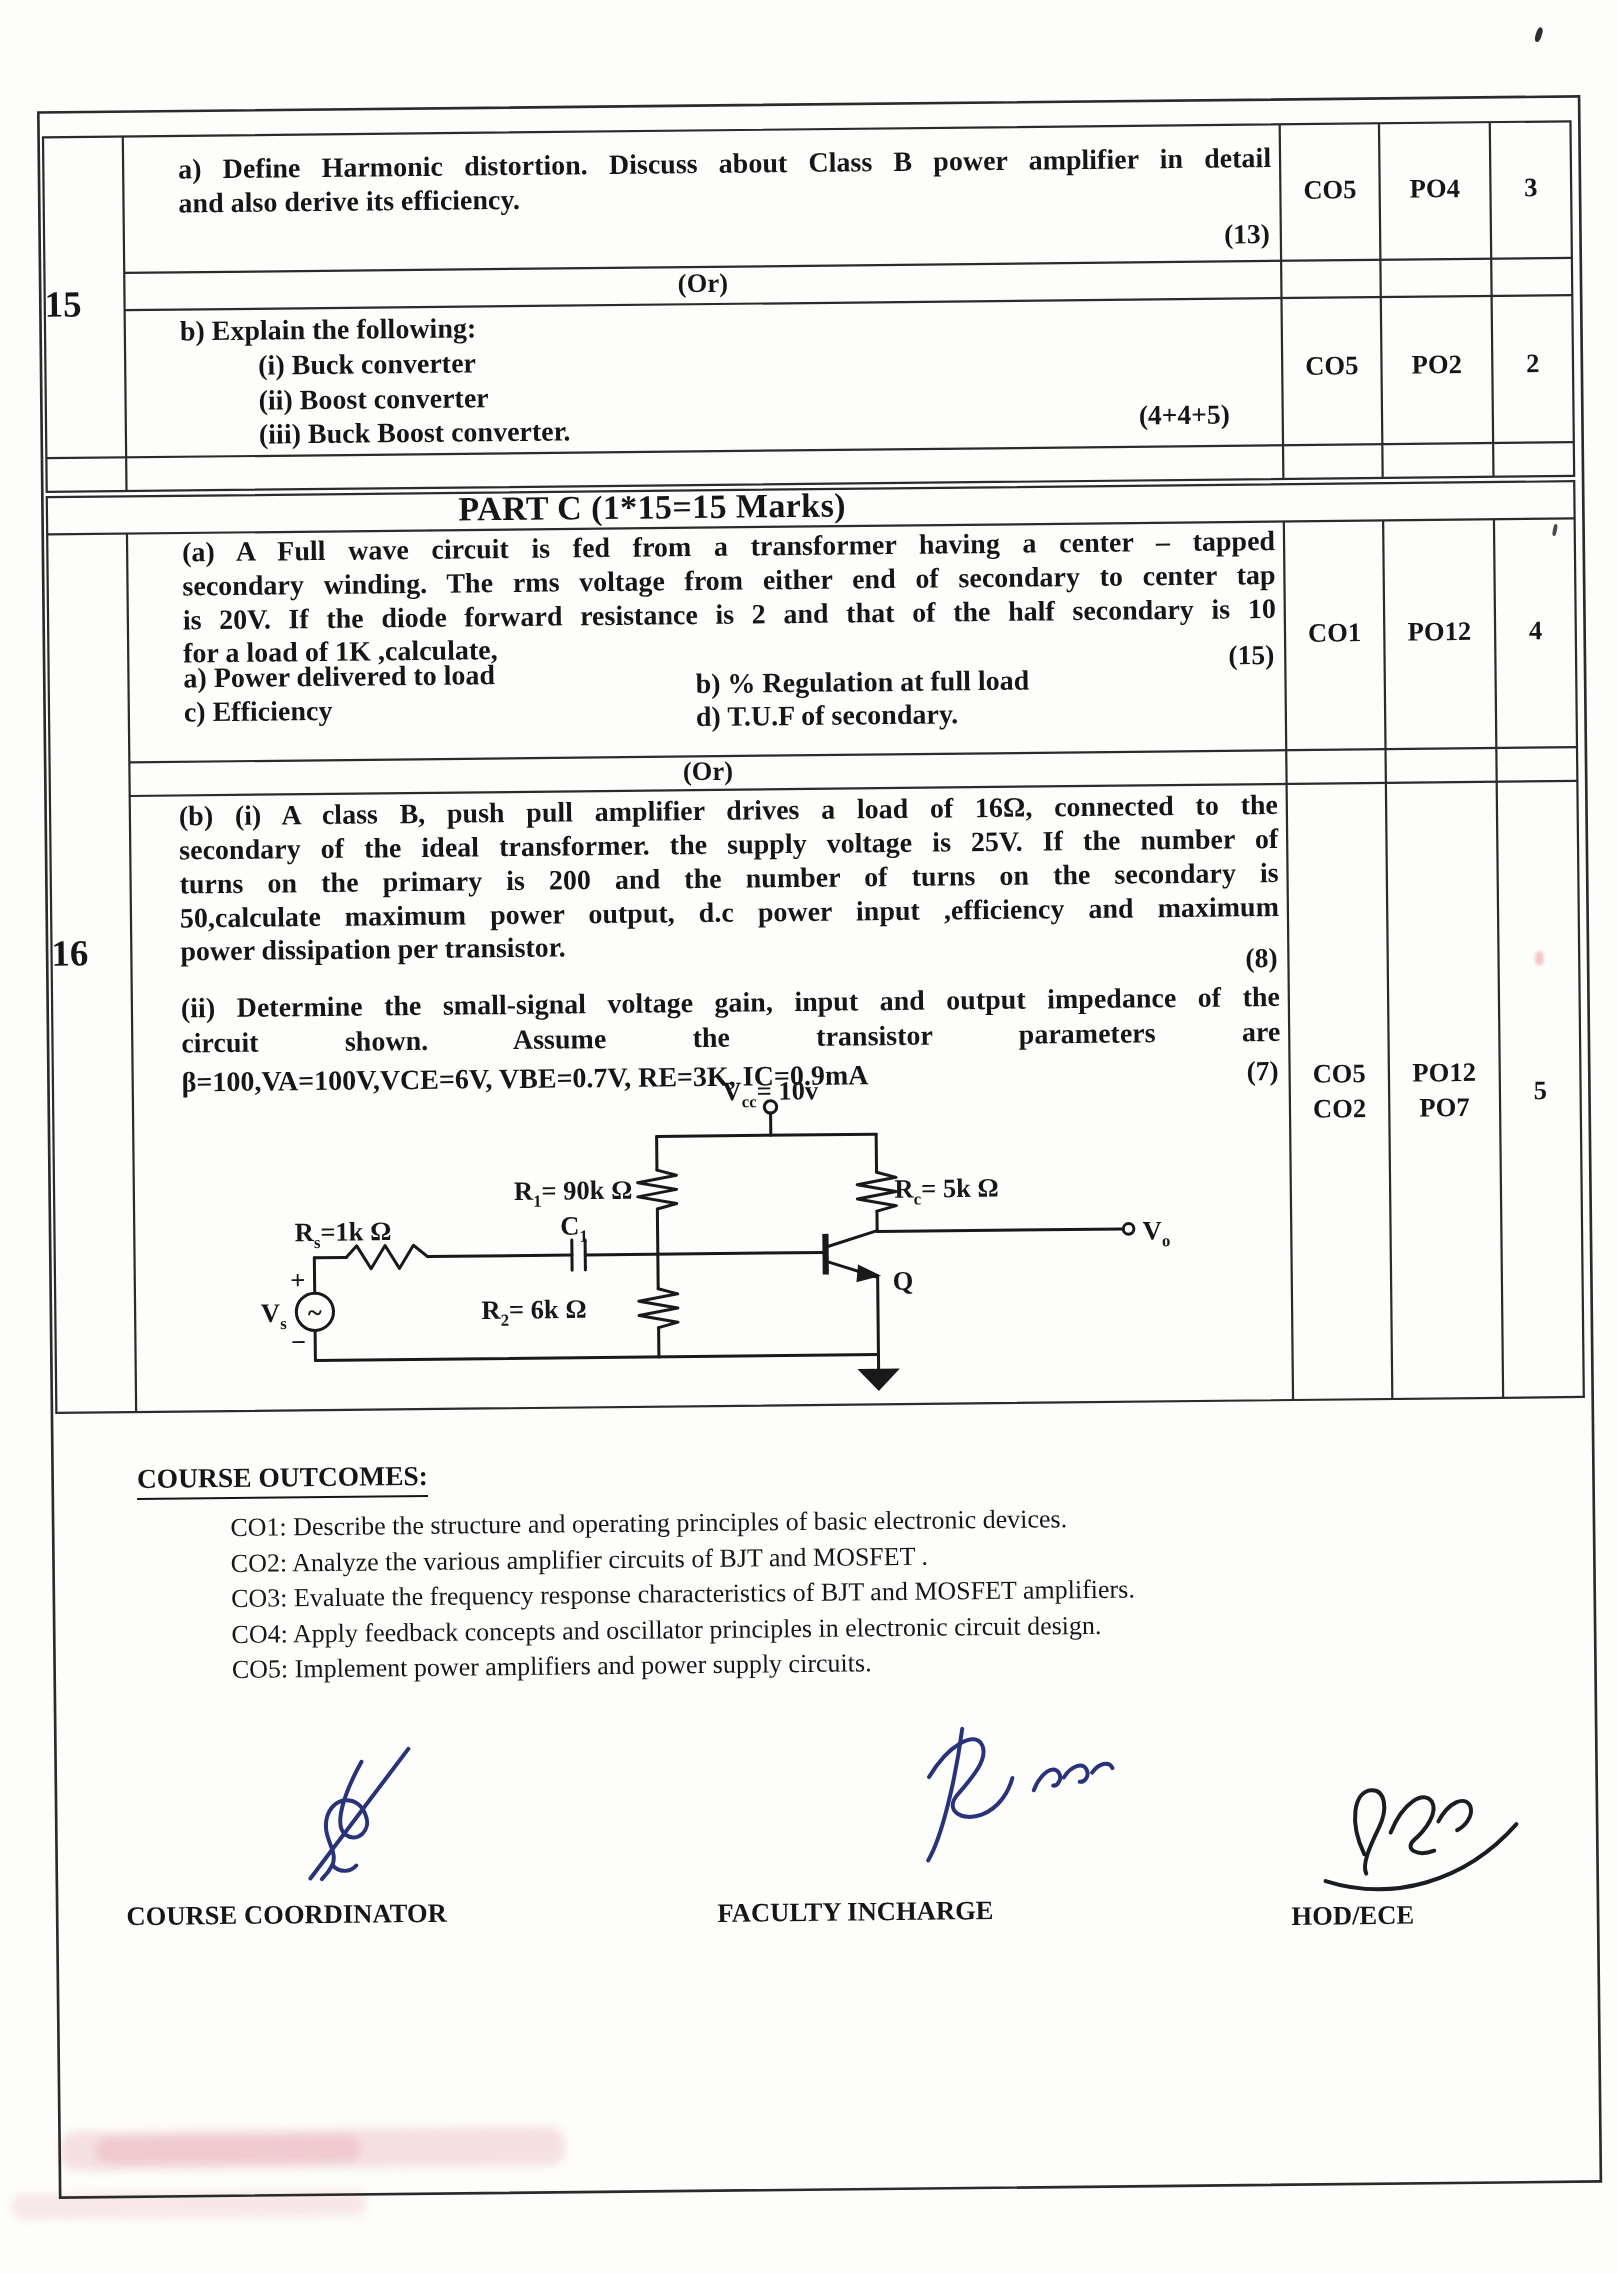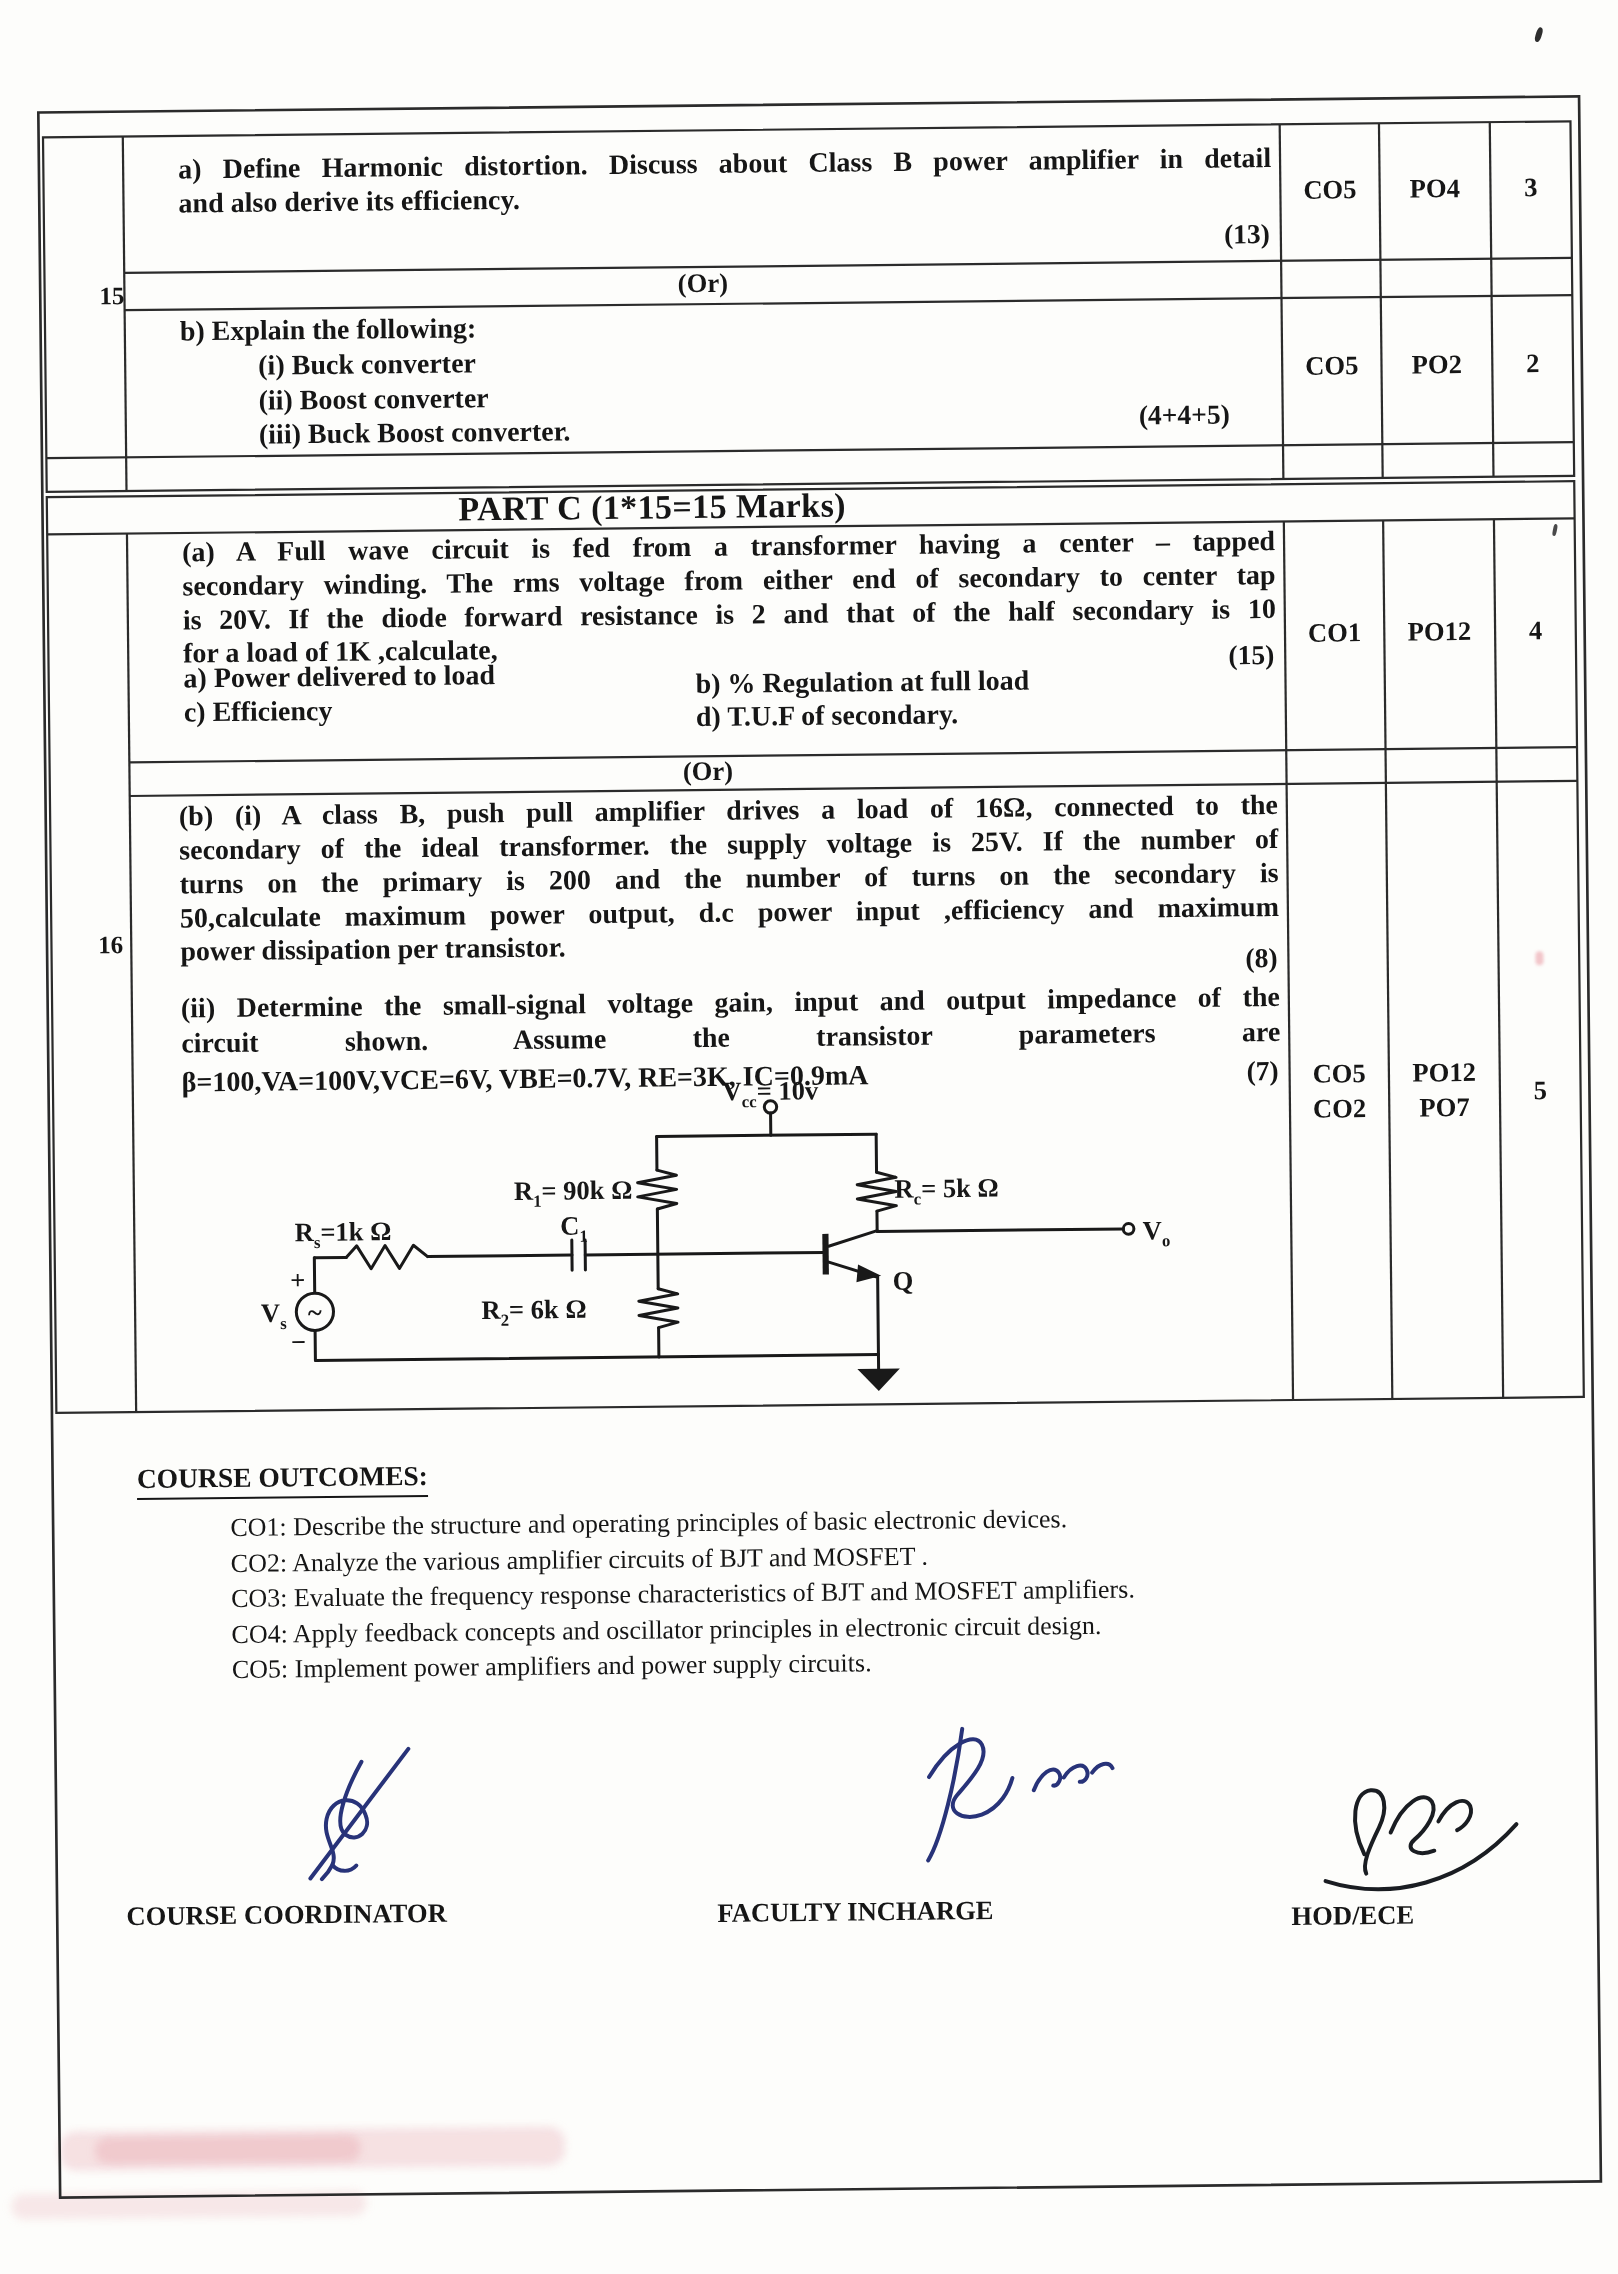--- a/index.html
+++ b/index.html
@@ -6,21 +6,21 @@
   #canvas{position:relative;width:1618px;height:2274px;background:#fdfdfb;overflow:hidden;
           font-family:"Liberation Serif","DejaVu Serif",serif;color:#161616;}
   #sheet{position:absolute;left:0;top:0;width:1618px;height:2274px;
          transform:rotate(-0.6deg);transform-origin:798px 1108px;}
   .abs{position:absolute;}
   svg{position:absolute;overflow:visible;}
   .qt{font-weight:700;font-size:28px;line-height:32px;white-space:nowrap;}
   .jline{font-weight:700;font-size:28px;text-align:justify;text-align-last:justify;white-space:normal;}
   .marks{font-weight:700;font-size:27.5px;text-align:right;}
   .orlbl{font-weight:700;font-size:26.6px;text-align:center;}
-  .numcell{font-weight:700;font-size:25px;text-align:right;}
+  .numcell{font-weight:700;font-size:37px;text-align:left;}
   .copo{font-weight:700;font-size:26.6px;text-align:center;}
   .partc{font-weight:700;font-size:34px;text-align:center;letter-spacing:0.4px;}
   .co-head{font-weight:700;font-size:27.5px;border-bottom:2.7px solid #161616;padding-bottom:2.7px;}
   .co-item{font-weight:400;font-size:26px;white-space:nowrap;}
   .sig-label{font-weight:700;font-size:26.6px;white-space:nowrap;}
   .clabel{font:700 30px "Liberation Serif","DejaVu Serif",serif;fill:#171717;}
   .csub{font-size:19px;}
   .speck{position:absolute;background:#2e2e2e;border-radius:40%;}
   .bleed{position:absolute;border-radius:16px;filter:blur(4.4px);}
 </style>

